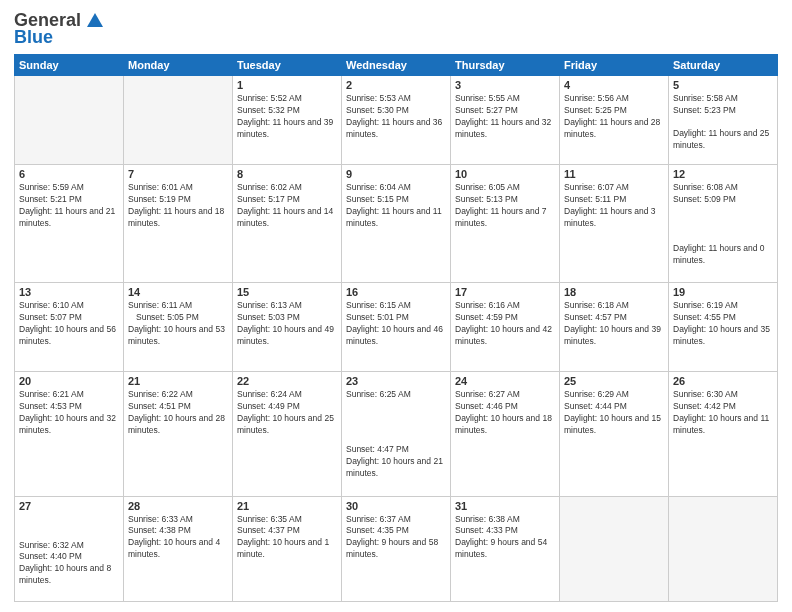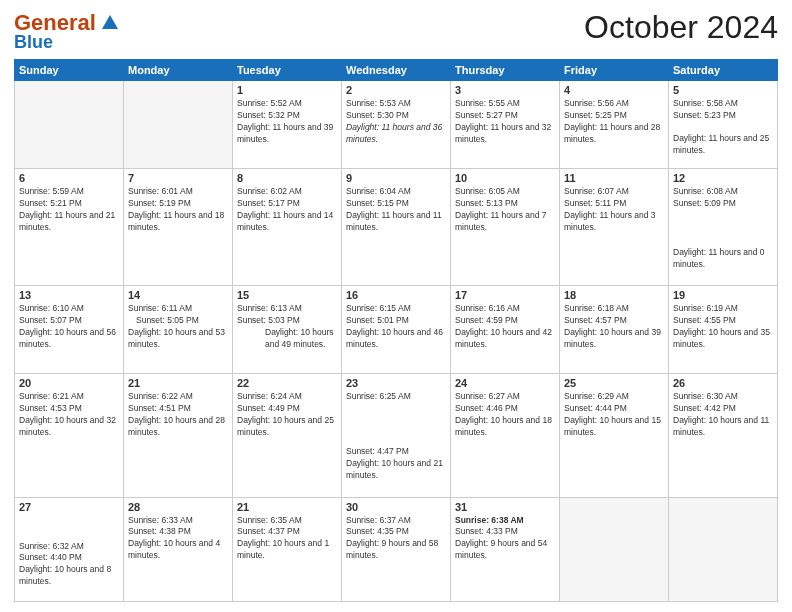--- a/index.html
+++ b/index.html
@@ -89,29 +89,28 @@
       background: #f5f5f5;
     }
   </style>
 </head>
 <body>
 
 <div class="page">
   <div class="header">
     <div class="logo">
       <div class="logo-text">
-        <span style="font-size:22px;font-weight:bold;color:#c2410c;">General</span>
+        <span style="font-size:18px;font-weight:bold;color:#404040;">General</span>
         <svg class="logo-icon" viewBox="0 0 20 20">
           <polygon points="10,2 18,16 2,16" fill="#1a6fbb"></polygon>
         </svg>
       </div>
       <span style="font-size:18px;font-weight:bold;color:#1a6fbb;margin-top:-4px;">Blue</span>
     </div>
     <div class="title-block">
-      <div class="month-title">October 2024</div>
     </div>
   </div>
 
   <table class="calendar">
     <thead>
       <tr>
         <th>Sunday</th>
         <th>Monday</th>
         <th>Tuesday</th>
         <th>Wednesday</th>
@@ -130,21 +129,21 @@
               <span style="display: block;">Sunrise: 5:52 AM</span>
               <span style="display: block;">Sunset: 5:32 PM</span>
               <span style="display: block;">Daylight: 11 hours and 39 minutes.</span>
             </div>
           </td>
           <td>
             <span class="day-number">2</span>
             <div class="day-info">
               <span style="display: block;">Sunrise: 5:53 AM</span>
               <span style="display: block;">Sunset: 5:30 PM</span>
-              <span style="display: block; font-style: italic;">Daylight: 11 hours and 36 minutes.</span>
+              <span style="display: block;">Daylight: 11 hours and 36 minutes.</span>
             </div>
           </td>
           <td>
             <span class="day-number">3</span>
             <div class="day-info">
               <span style="display: block;">Sunrise: 5:55 AM</span>
               <span style="display: block;">Sunset: 5:27 PM</span>
               <span style="display: block;">Daylight: 11 hours and 32 minutes.</span>
             </div>
           </td>
@@ -238,21 +237,21 @@
               <span style="display: block;">Sunrise: 6:11 AM</span>
               <span style="display: block; margin-left: 8px;">Sunset: 5:05 PM</span>
               <span style="display: block;">Daylight: 10 hours and 53 minutes.</span>
             </div>
           </td>
           <td>
             <span class="day-number">15</span>
             <div class="day-info">
               <span style="display: block;">Sunrise: 6:13 AM</span>
               <span style="display: block;">Sunset: 5:03 PM</span>
-              <span style="display: block; margin-left: 28px;">Daylight: 10 hours and 49 minutes.</span>
+              <span style="display: block;">Daylight: 10 hours and 49 minutes.</span>
             </div>
           </td>
           <td>
             <span class="day-number">16</span>
             <div class="day-info">
               <span style="display: block;">Sunrise: 6:15 AM</span>
               <span style="display: block;">Sunset: 5:01 PM</span>
               <span style="display: block;">Daylight: 10 hours and 46 minutes.</span>
             </div>
           </td>
@@ -368,21 +367,21 @@
             <span class="day-number">30</span>
             <div class="day-info">
               <span style="display: block;">Sunrise: 6:37 AM</span>
               <span style="display: block;">Sunset: 4:35 PM</span>
               <span style="display: block;">Daylight: 9 hours and 58 minutes.</span>
             </div>
           </td>
           <td>
             <span class="day-number">31</span>
             <div class="day-info">
-              <span style="display: block; font-weight: bold;">Sunrise: 6:38 AM</span>
+              <span style="display: block;">Sunrise: 6:38 AM</span>
               <span style="display: block;">Sunset: 4:33 PM</span>
               <span style="display: block;">Daylight: 9 hours and 54 minutes.</span>
             </div>
           </td>
           <td class="empty-cell"></td>
           <td class="empty-cell"></td>
         </tr>
       </tbody>
   </table>
 </div>

